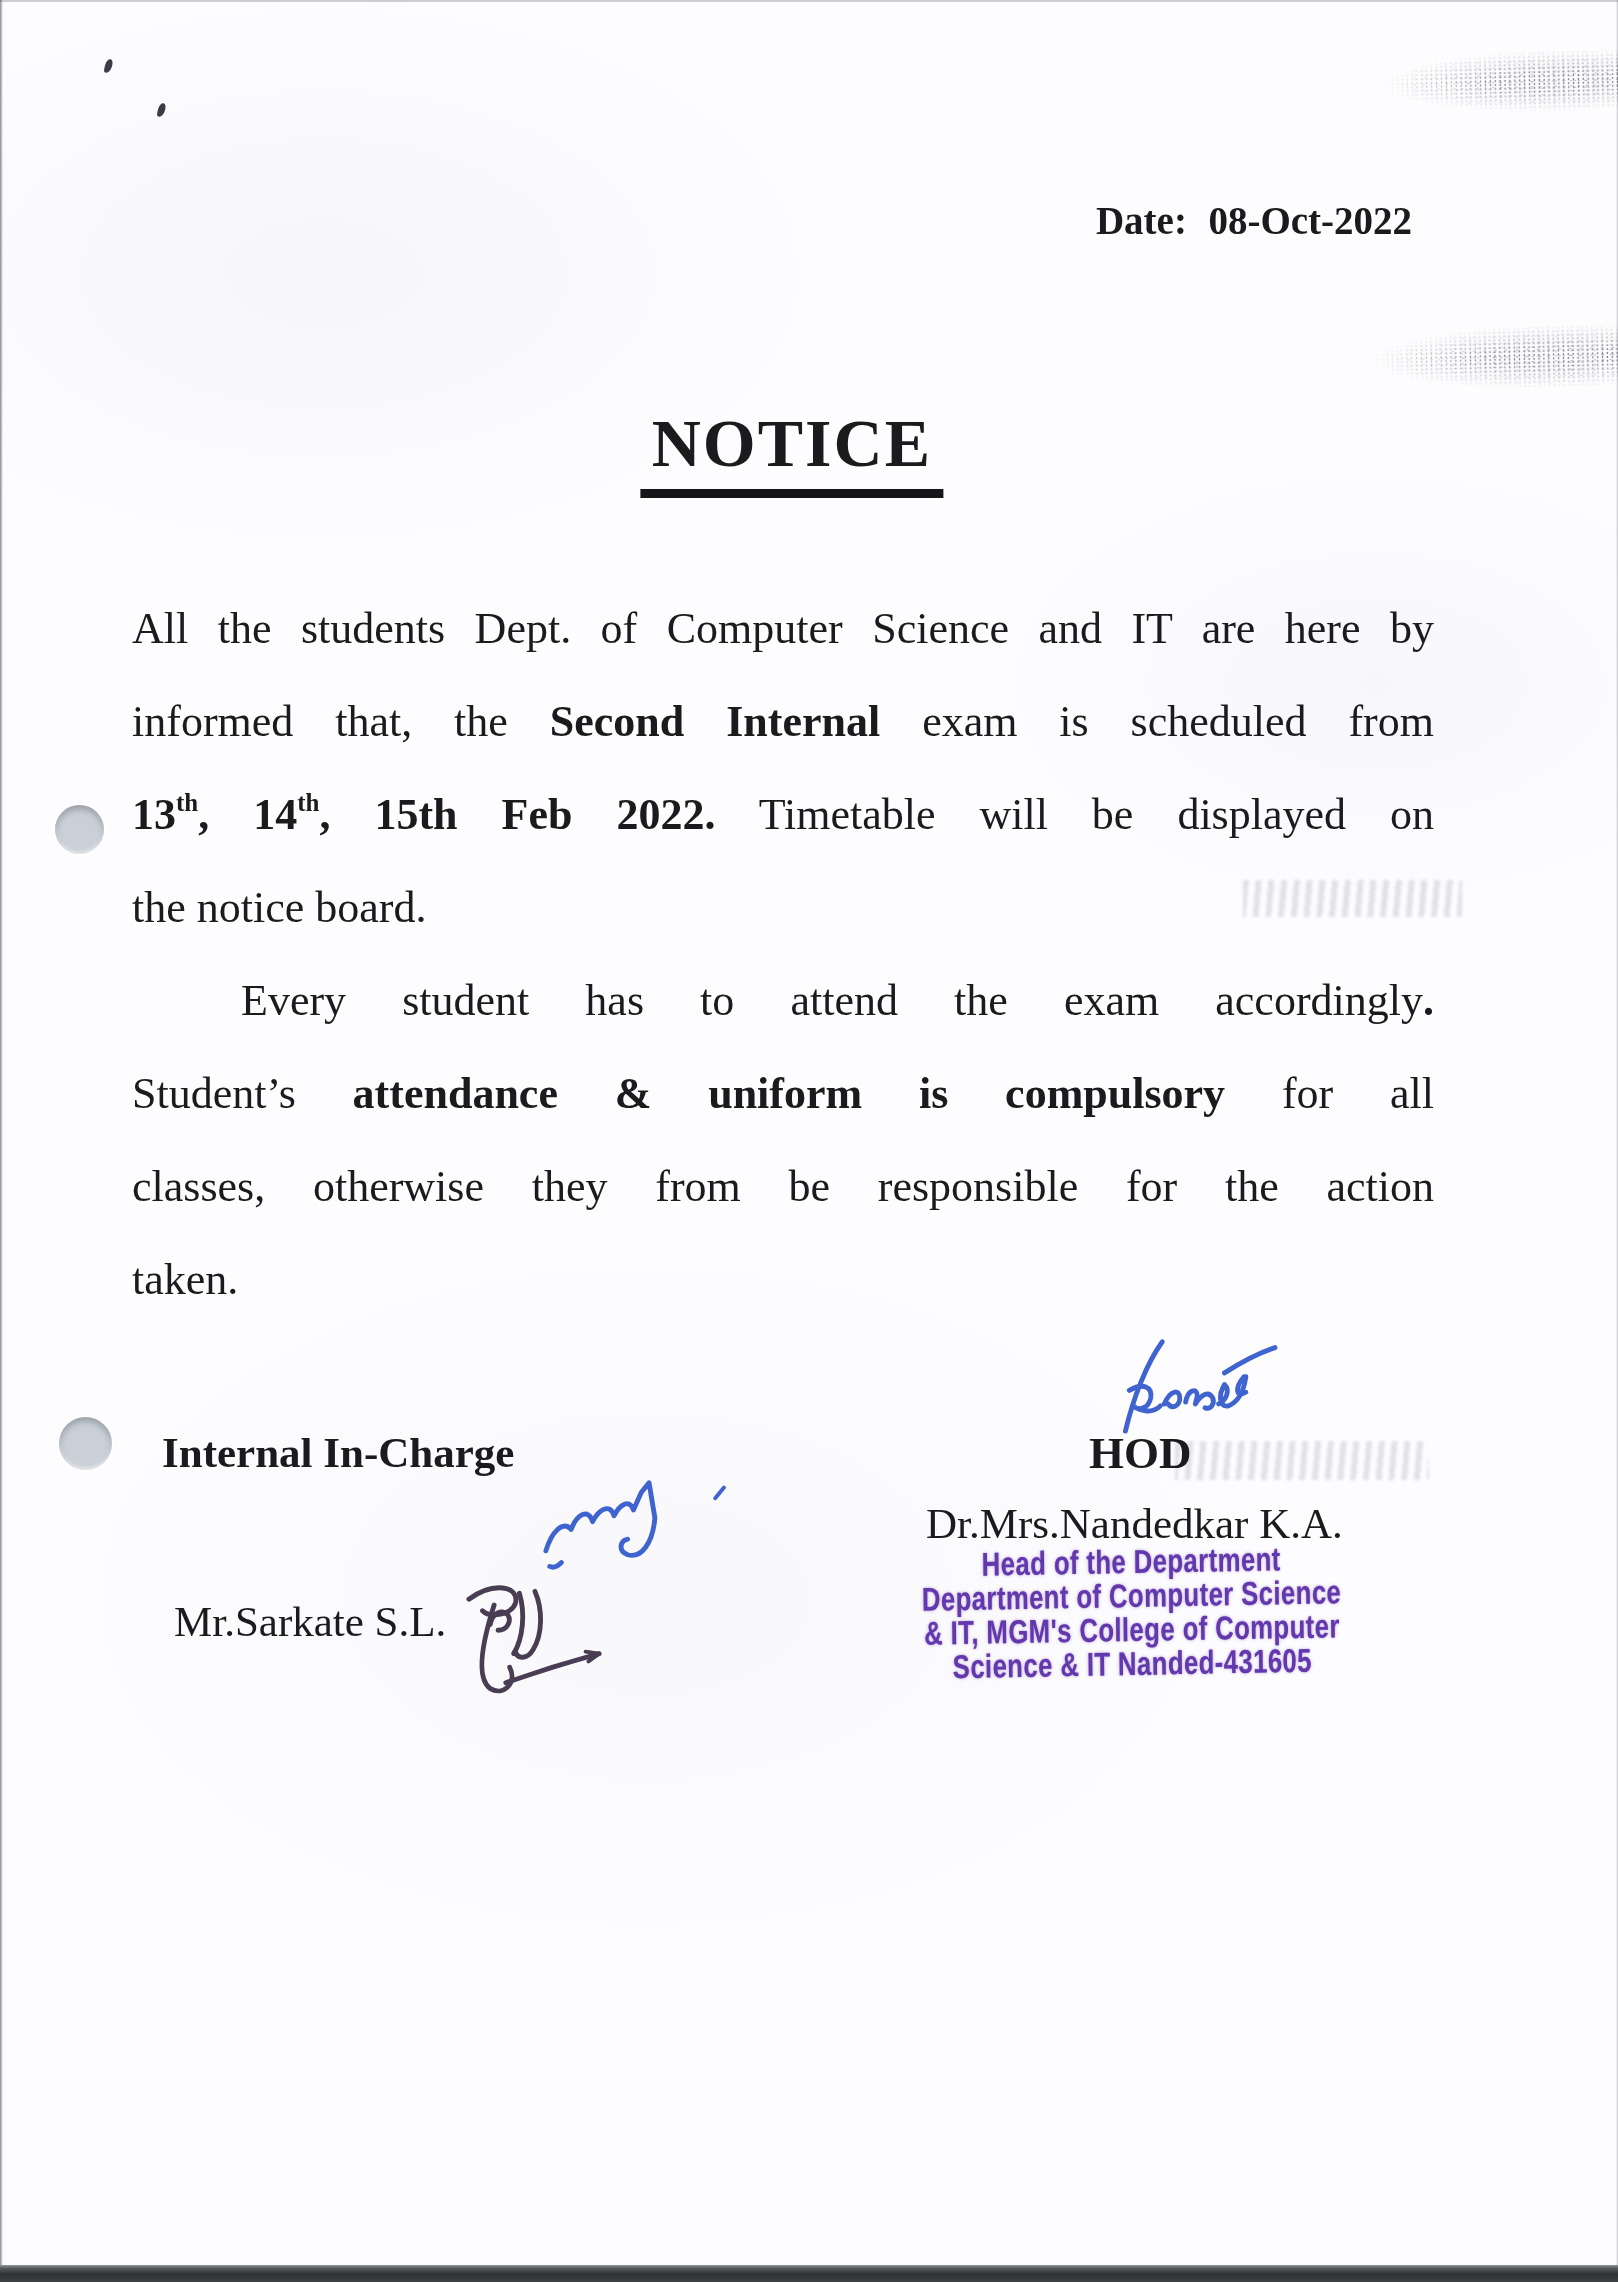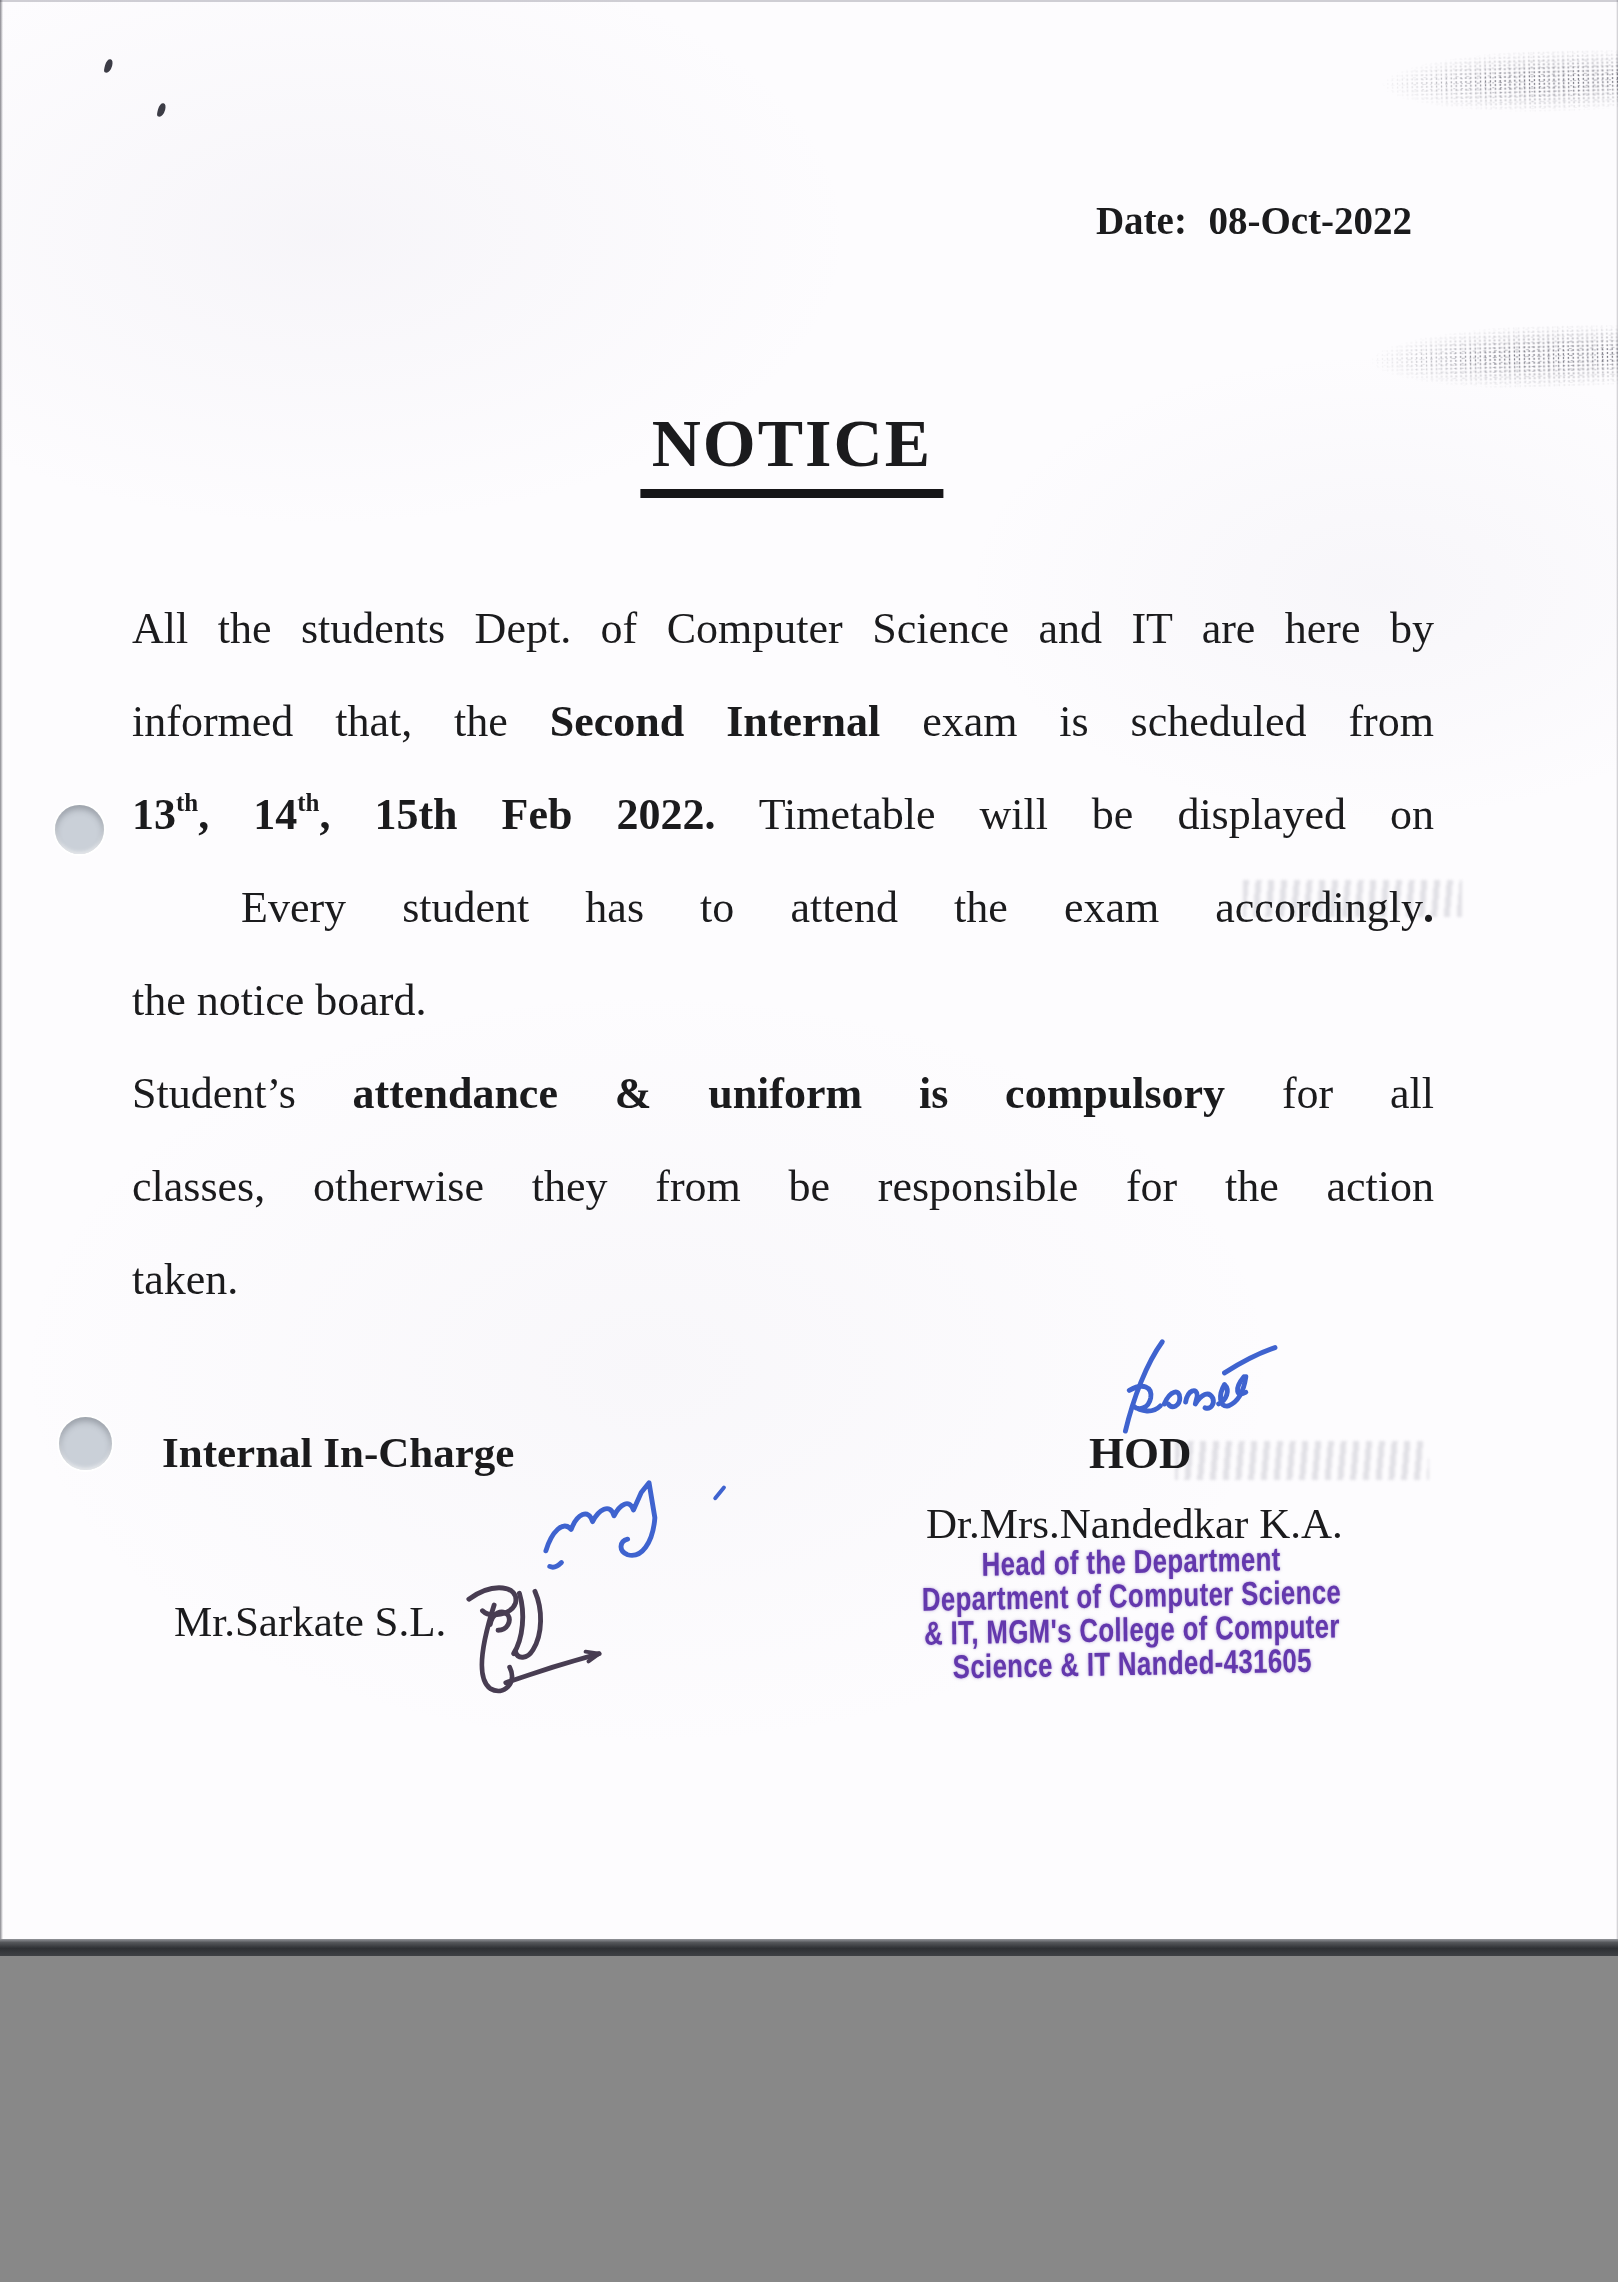--- a/index.html
+++ b/index.html
@@ -1,18 +1,18 @@
 <!DOCTYPE html>
 <html style="--ink: #1b1b1d; --paper: #fdfcfe; --stamp: #5a2ca8; --sig-blue: #3f63cf; --sig-dark: #483d52; --hole: #cad0d8;"><head>
 <meta charset="utf-8">
 <style>
   html,body{margin:0;padding:0;background:#888;}
   .page{
     position:relative;
-    width:1619px;height:1956px;
+    width:1619px;height:2282px;
     margin:0 auto;
     overflow:hidden;
     font-family:"Liberation Serif","DejaVu Serif",serif;
     color:var(--ink,#1b1b1d);
     background:
       radial-gradient(878px 488px at 20% 12%, rgba(190,185,205,.10), transparent 60%),
       radial-gradient(683px 390px at 85% 30%, rgba(180,178,200,.08), transparent 60%),
       radial-gradient(975px 585px at 40% 70%, rgba(185,182,200,.07), transparent 65%),
       var(--paper,#fdfcfe);
   }
@@ -107,22 +107,22 @@
   <div class="date-line"><span class="lbl">Date:</span><span>08-Oct-2022</span></div>
 
   <div class="title-wrap">
     <h1 class="title">NOTICE</h1>
   </div>
 
   <div class="body-block">
     <div class="line j">All the students Dept. of Computer Science and IT are here by</div>
     <div class="line j"><span>informed that, the </span><span class="b">Second Internal</span><span> exam is scheduled from</span></div>
     <div class="line j"><span class="b">13</span><span class="sup">th</span><span class="b">, 14</span><span class="sup">th</span><span class="b">, 15th Feb 2022.</span><span> Timetable will be displayed on</span></div>
+    <div class="line">the notice board.</div>
     <div class="line j indent"><span>Every student has to attend the exam accordingly</span><span class="b">.</span></div>
-    <div class="line">the notice board.</div>
     <div class="line j"><span>Student’s </span><span class="b">attendance &amp; uniform is compulsory</span><span> for all</span></div>
     <div class="line j">classes, otherwise they from be responsible for the action</div>
     <div class="line">taken.</div>
   </div>
 
   <div class="sig-title t-left">Internal In-Charge</div>
   <div class="sig-name n-sarkate">Mr.Sarkate S.L.</div>
 
   <svg class="sig-svg svg-deshpande sig-blue" width="200" height="109" viewBox="0 0 205 112">
     <path stroke-width="5" d="M14,80 C20,60 32,48 40,58 C46,42 58,36 62,50 C68,38 80,30 84,44 C90,32 100,26 104,38 L112,20 L120,10 L126,46 C124,72 112,88 98,84 C88,80 90,70 98,68"></path>

